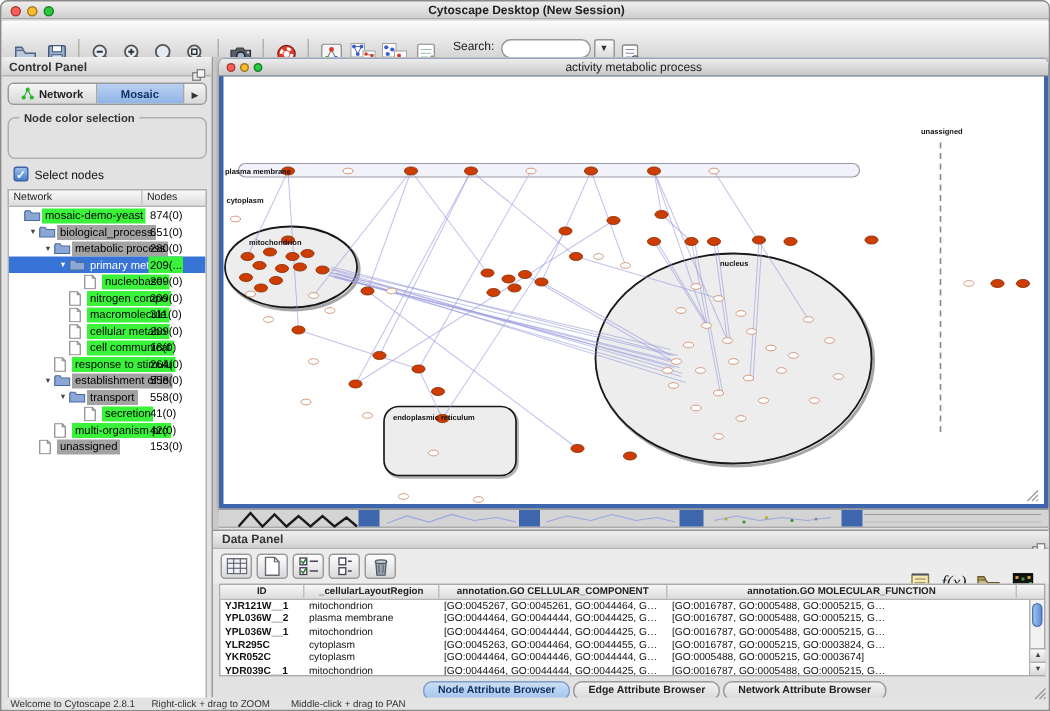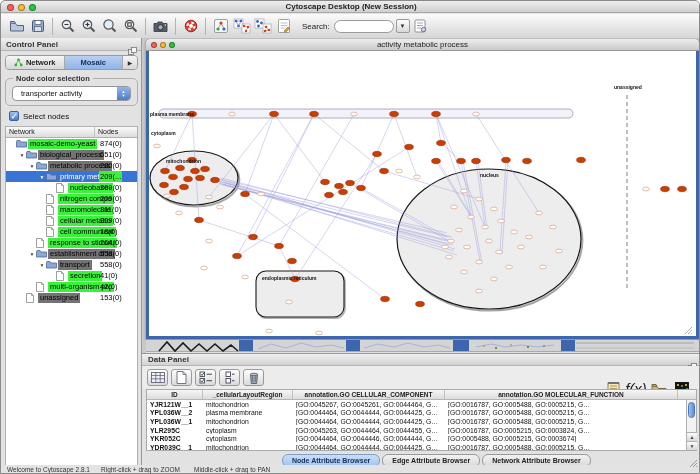--- a/index.html
+++ b/index.html
@@ -10,21 +10,21 @@
   .titlebar{position:absolute;left:0;top:0;width:700px;height:12px;
     background:linear-gradient(#efefef,#cfcfcf);border-bottom:1px solid #a8a8a8;border-radius:5px 5px 0 0;}
   .titlebar .ttl{position:absolute;left:0;right:0;top:0;text-align:center;font-size:8px;font-weight:bold;
     color:#222;line-height:12px;}
   .lights{position:absolute;left:6px;top:3px;display:flex;gap:4px;}
   .light{width:7px;height:7px;border-radius:50%;border:0.5px solid rgba(0,0,0,.35);}
   .l-red{background:#ff5f57}.l-yel{background:#febc2e}.l-grn{background:#28c840}
   
   .toolbar{position:absolute;left:0;top:13px;width:700px;height:24px;
     background:linear-gradient(#fbfbfb,#d6d6d6);border-bottom:1px solid #979797;
-    display:flex;align-items:center;padding:12px 5px;}
+    display:flex;align-items:flex-start;padding:12px 5px;}
   .tbtn{width:21px;height:20px;display:flex;align-items:center;justify-content:center;}
   .tsep{width:1px;height:17px;background:#b2b2b2;margin:0 4px;}
   .search-label{font-size:8px;color:#222;margin:0 4px 0 8px;}
   .search-input{width:60px;height:13px;border:1px solid #9a9a9a;border-radius:7px;font-size:8px;padding:0 5px;
     font-family:"Liberation Sans",sans-serif;background:#fff;}
   .search-drop{width:14px;height:14px;border:1px solid #9a9a9a;background:linear-gradient(#fdfdfd,#d8d8d8);
     border-radius:2px;margin-left:2px;font-size:6px;color:#333;display:flex;align-items:center;justify-content:center;}
   
   .cpanel{position:absolute;left:0;top:37px;width:141px;height:427px;background:#e2e2e2;border-right:1px solid #9a9a9a;}
   .cp-head{position:absolute;left:0;top:0;width:100%;height:13px;background:linear-gradient(#f0f0f0,#d4d4d4);
@@ -52,21 +52,21 @@
   .tree-header .thc{font-size:7px;color:#222;line-height:10px;padding-left:3px;border-right:1px solid #c4c4c4;}
   .thc.c1{width:89px}.thc.c2{flex:1;border-right:none}
   .treebox{position:absolute;left:4px;top:99px;width:133px;height:338px;background:#fff;border:1px solid #b0b0b0;overflow:hidden;}
   .trow{position:relative;height:11px;display:flex;align-items:center;white-space:nowrap;}
   .trow.sel{background:#3874d6;}
   .tarrow{width:8px;font-size:5px;color:#444;text-align:center;flex:none;}
   .trow.sel .tarrow{color:#fff;}
   .ticon{width:12px;flex:none;display:flex;align-items:center;}
   .tlabel{font-size:7.5px;color:#000;padding:0 2px;line-height:10px;}
   .trow.sel .tlabel{color:#fff;}
-  .bg-red{background:#737373;text-align:center;}
+  .bg-red{background:#a3a3a3;text-align:center;}
   .bg-green{background:#3bf23b;}
   .tcount{position:absolute;left:93px;top:0;font-size:7.5px;color:#000;line-height:11px;padding:0 1px;}
   
   .mdi{position:absolute;left:141px;top:37px;width:559px;height:327px;background:#c9c9c9;overflow:hidden;}
   .netwin{position:absolute;left:4px;top:1px;width:553px;height:300px;border-radius:4px 4px 0 0;
     background:#3d66ad;box-shadow:0 1px 3px rgba(0,0,0,.4);}
   .netwin .wtitle{position:relative;height:12px;background:linear-gradient(#ededed,#c9c9c9);
     border-bottom:1px solid #9a9a9a;border-radius:4px 4px 0 0;}
   .netwin .wtitle .wt{position:absolute;left:0;right:0;text-align:center;font-size:8px;color:#222;line-height:12px;}
   .wlights{position:absolute;left:5px;top:3px;display:flex;gap:3px;}
@@ -75,21 +75,21 @@
   .cascade{position:absolute;left:4px;top:301px;width:553px;height:15px;}
   
   .dpanel{position:absolute;left:141px;top:352px;width:559px;height:112px;background:#e2e2e2;border-top:1px solid #979797;}
   .dp-head{position:absolute;left:0;top:0;width:100%;height:12px;background:linear-gradient(#f0f0f0,#d2d2d2);border-bottom:1px solid #b5b5b5;}
   .dp-head .dp-title{font-size:8px;font-weight:bold;color:#333;line-height:12px;padding-left:6px;}
   .dp-toolbar{position:absolute;left:0;top:12px;width:100%;height:23px;display:flex;align-items:center;padding:0 5px;gap:3px;background:#ececec;}
   .dbtn{width:21px;height:17px;border:1px solid #9a9a9a;border-radius:3px;background:linear-gradient(#fdfdfd,#dadada);
     display:flex;align-items:center;justify-content:center;}
   .dp-right{position:absolute;right:10px;top:14px;display:flex;gap:5px;align-items:center;}
   .dicon{width:18px;height:16px;display:flex;align-items:center;justify-content:center;}
-  .fx{font-family:Liberation Sans, sans-serif;font-style:italic;font-size:15px;color:#222;}
+  .fx{font-family:Liberation Serif, serif;font-style:italic;font-size:12px;color:#222;}
   .dtable{position:absolute;left:4px;top:35px;width:551px;height:62px;border:1px solid #aaa;background:#fff;display:flex;flex-direction:column;}
   .thead{display:flex;height:10px;background:linear-gradient(#f6f6f6,#dcdcdc);border-bottom:1px solid #b5b5b5;flex:none;}
   .th{font-size:6.5px;font-weight:bold;color:#222;text-align:center;line-height:10px;border-right:1px solid #c0c0c0;
     overflow:hidden;white-space:nowrap;flex:none;}
   .tbody{position:relative;flex:1;overflow:hidden;}
   .tr{display:flex;height:8.6px;align-items:center;}
   .td{font-size:6.8px;color:#111;padding-left:3px;white-space:nowrap;overflow:hidden;flex:none;}
   .tid{font-weight:bold;}
   .vscroll{position:absolute;right:0;top:10px;bottom:0;width:10px;background:#f2f2f2;border-left:1px solid #b0b0b0;}
   .vthumb{position:absolute;left:1px;top:2px;width:7px;height:16px;border-radius:4px;background:linear-gradient(90deg,#9cc0ef,#5d8fd6);border:0.5px solid #4a74b5;}
@@ -258,27 +258,20 @@
           </svg>
         <span>Network</span>
       </div>
       <div class="cp-tab on">
         <span>Mosaic</span>
       </div>
       <div class="cp-tab-more">▶</div>
     </div>
     <div class="groupbox">
       <span class="legend">Node color selection</span>
-      <div class="combo">
-        <span class="cval">transporter activity</span>
-        <span class="cstep">
-            <span>▲</span>
-            <span>▼</span>
-          </span>
-      </div>
     </div>
     <div class="checkrow">
       <div class="checkbox">✓</div>
       <span class="check-label">Select nodes</span>
     </div>
     <div class="tree-header">
       <div class="thc c1">Network</div>
       <div class="thc c2">Nodes</div>
     </div>
     <div class="treebox">

